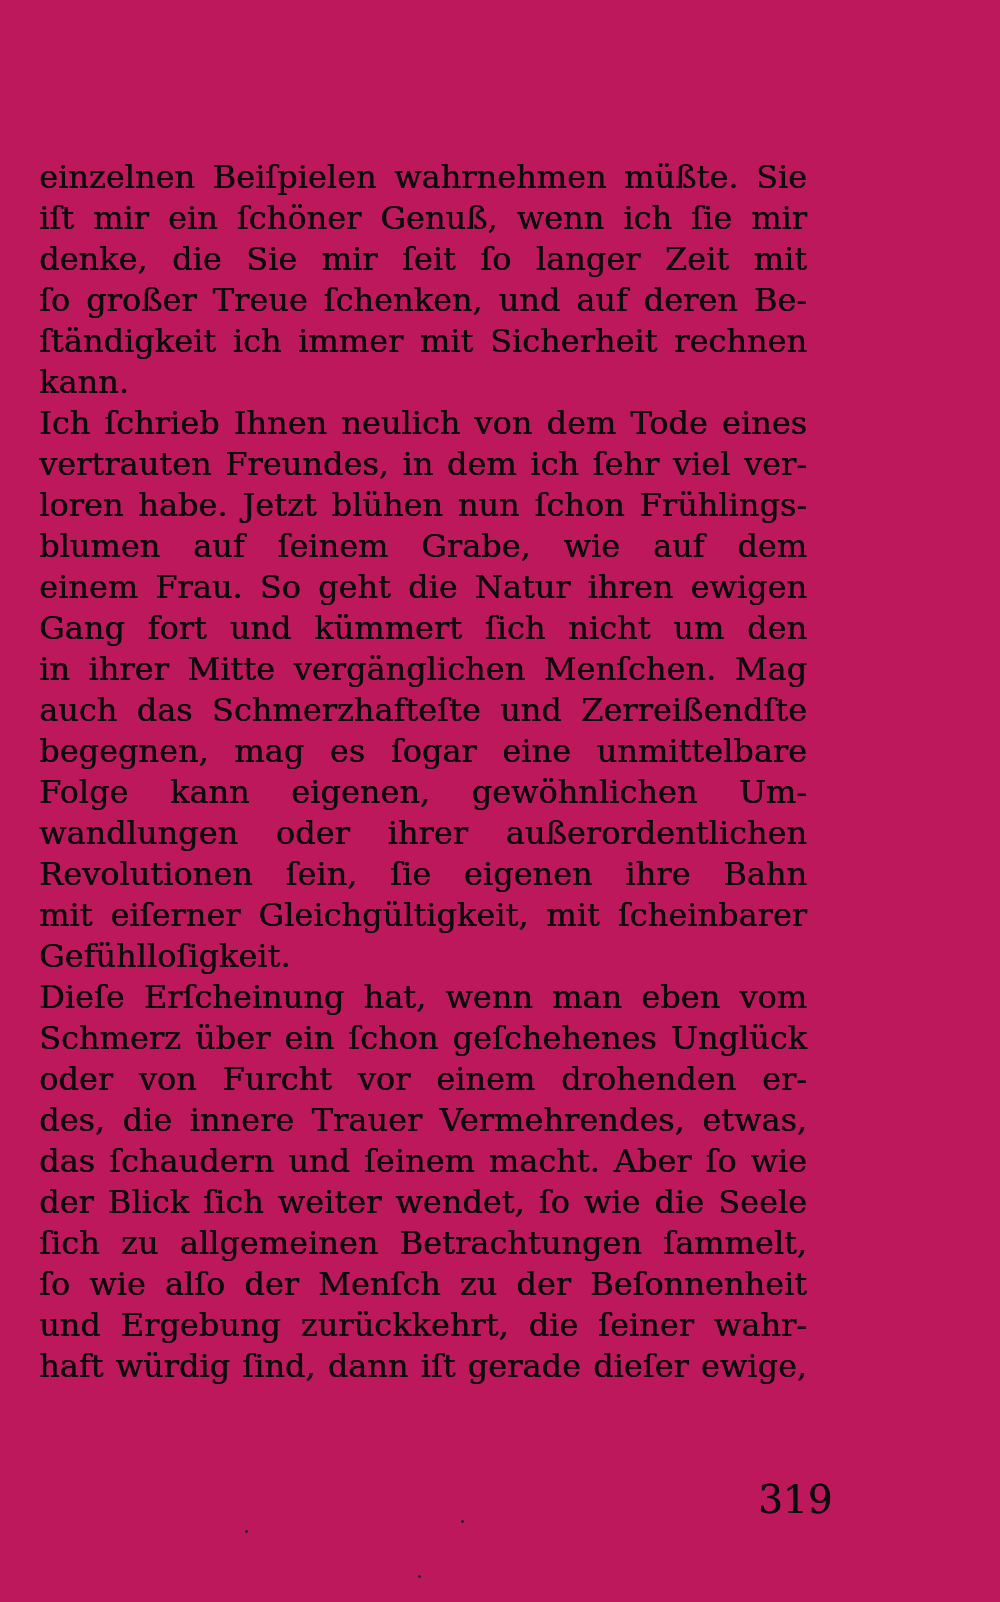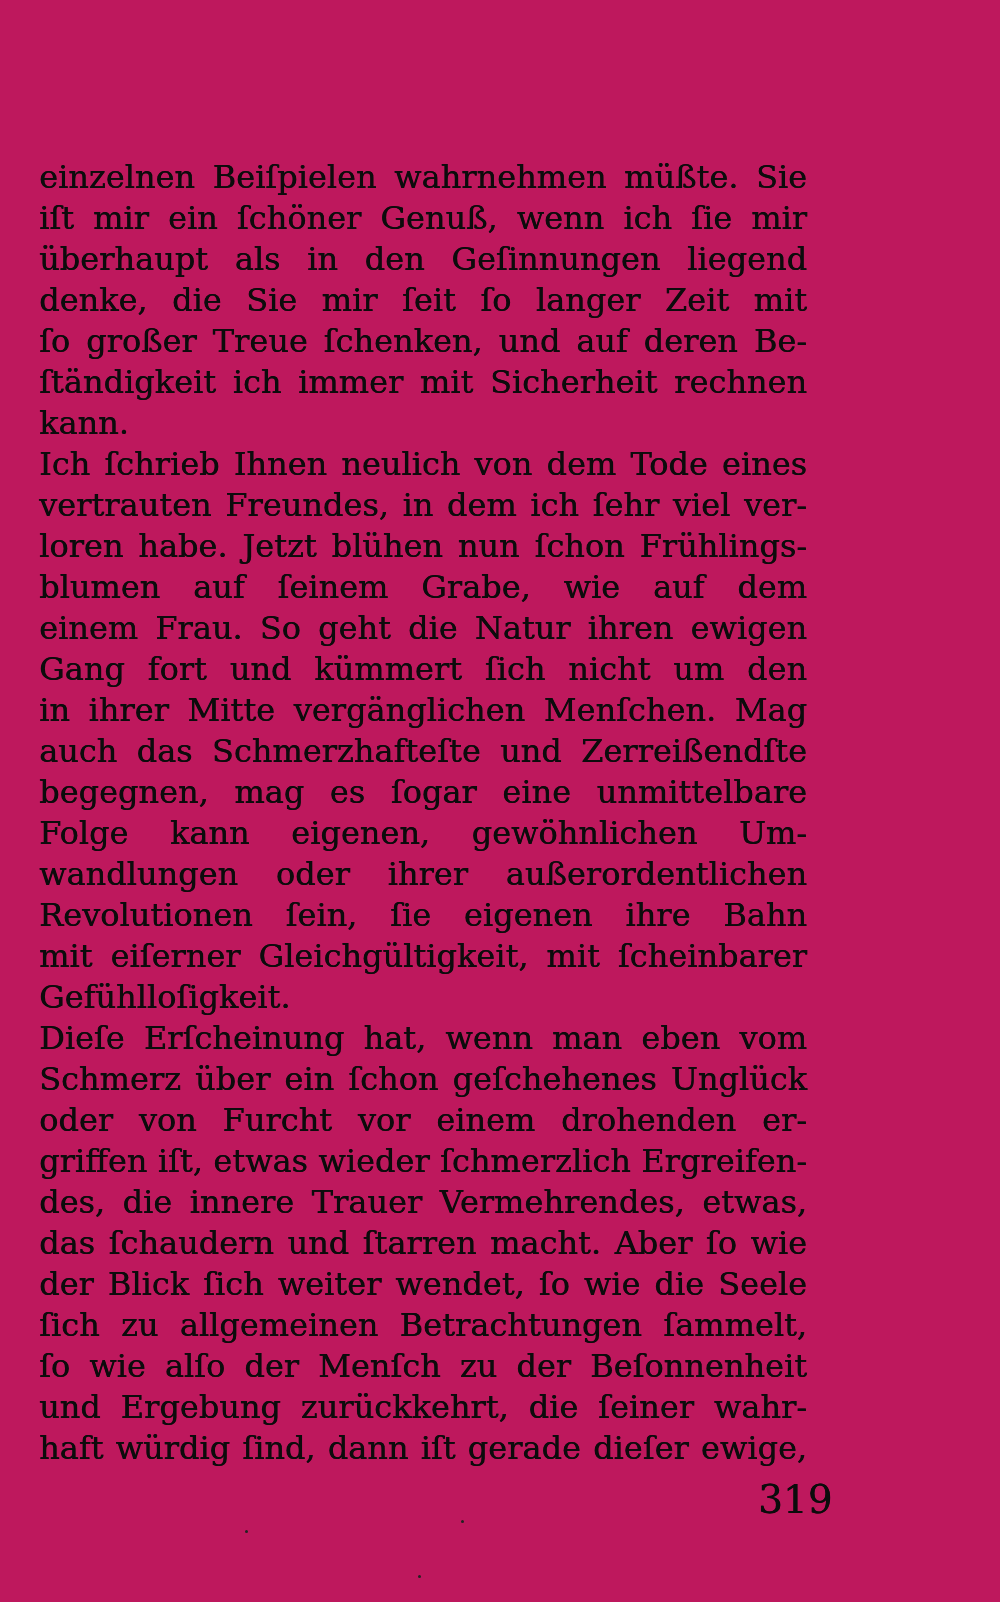--- a/index.html
+++ b/index.html
@@ -60,21 +60,20 @@
     background: #222222;
   }
 </style>
 </head>
 <body>
 
 <div class="page">
   <div class="text-block" id="text-block">
       <div class="line just">einzelnen Beiſpielen wahrnehmen müßte. Sie</div>
       <div class="line just">iſt mir ein ſchöner Genuß, wenn ich ſie mir</div>
-      <div class="line just">überhaupt als in den Geſinnungen liegend</div>
       <div class="line just">denke, die Sie mir ſeit ſo langer Zeit mit</div>
       <div class="line just">ſo großer Treue ſchenken, und auf deren Be-</div>
       <div class="line just">ſtändigkeit ich immer mit Sicherheit rechnen</div>
       <div class="line flush">kann.</div>
       <div class="line just">Ich ſchrieb Ihnen neulich von dem Tode eines</div>
       <div class="line just">vertrauten Freundes, in dem ich ſehr viel ver-</div>
       <div class="line just">loren habe. Jetzt blühen nun ſchon Frühlings-</div>
       <div class="line just">blumen auf ſeinem Grabe, wie auf dem</div>
       <div class="line just">einem Frau. So geht die Natur ihren ewigen</div>
       <div class="line just">Gang fort und kümmert ſich nicht um den</div>
@@ -82,23 +81,22 @@
       <div class="line just">auch das Schmerzhafteſte und Zerreißendſte</div>
       <div class="line just">begegnen, mag es ſogar eine unmittelbare</div>
       <div class="line just">Folge kann eigenen, gewöhnlichen Um-</div>
       <div class="line just">wandlungen oder ihrer außerordentlichen</div>
       <div class="line just">Revolutionen ſein, ſie eigenen ihre Bahn</div>
       <div class="line just">mit eiſerner Gleichgültigkeit, mit ſcheinbarer</div>
       <div class="line flush">Gefühlloſigkeit.</div>
       <div class="line just">Dieſe Erſcheinung hat, wenn man eben vom</div>
       <div class="line just">Schmerz über ein ſchon geſchehenes Unglück</div>
       <div class="line just">oder von Furcht vor einem drohenden er-</div>
-      <div class="line just">griffen iſt, etwas wieder ſchmerzlich Ergreifen-</div>
       <div class="line just">des, die innere Trauer Vermehrendes, etwas,</div>
-      <div class="line just">das ſchaudern und ſtarren macht. Aber ſo wie</div>
+      <div class="line just">das ſchaudern und ſeinem macht. Aber ſo wie</div>
       <div class="line just">der Blick ſich weiter wendet, ſo wie die Seele</div>
       <div class="line just">ſich zu allgemeinen Betrachtungen ſammelt,</div>
       <div class="line just">ſo wie alſo der Menſch zu der Beſonnenheit</div>
       <div class="line just">und Ergebung zurückkehrt, die ſeiner wahr-</div>
       <div class="line just">haft würdig ſind, dann iſt gerade dieſer ewige,</div>
     </div>
   <div class="page-number">319</div>
   <div id="specks">
       <div class="speck" style="left: 245px; top: 1530px;"></div>
       <div class="speck" style="left: 461px; top: 1520px;"></div>

